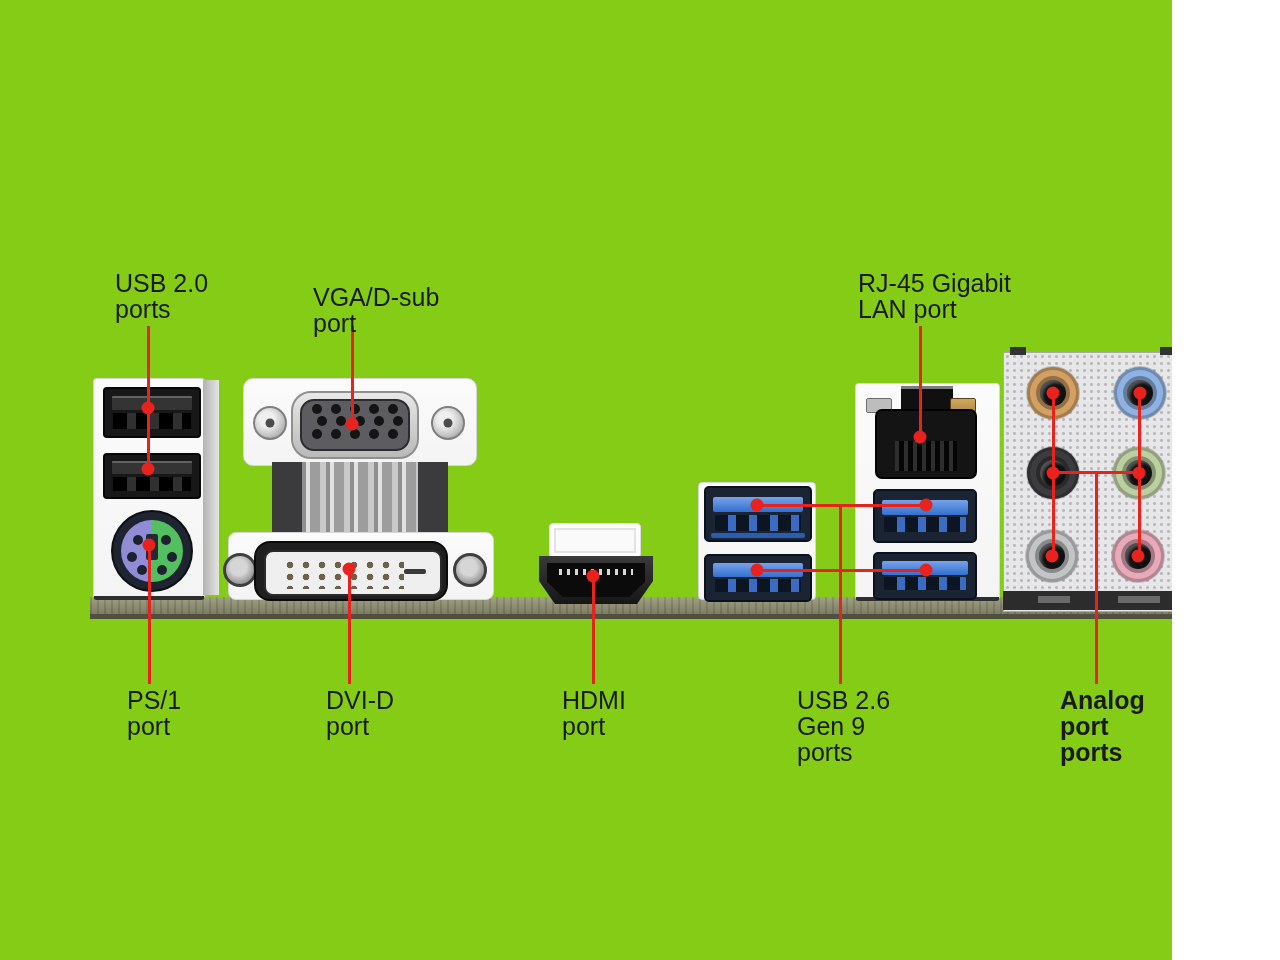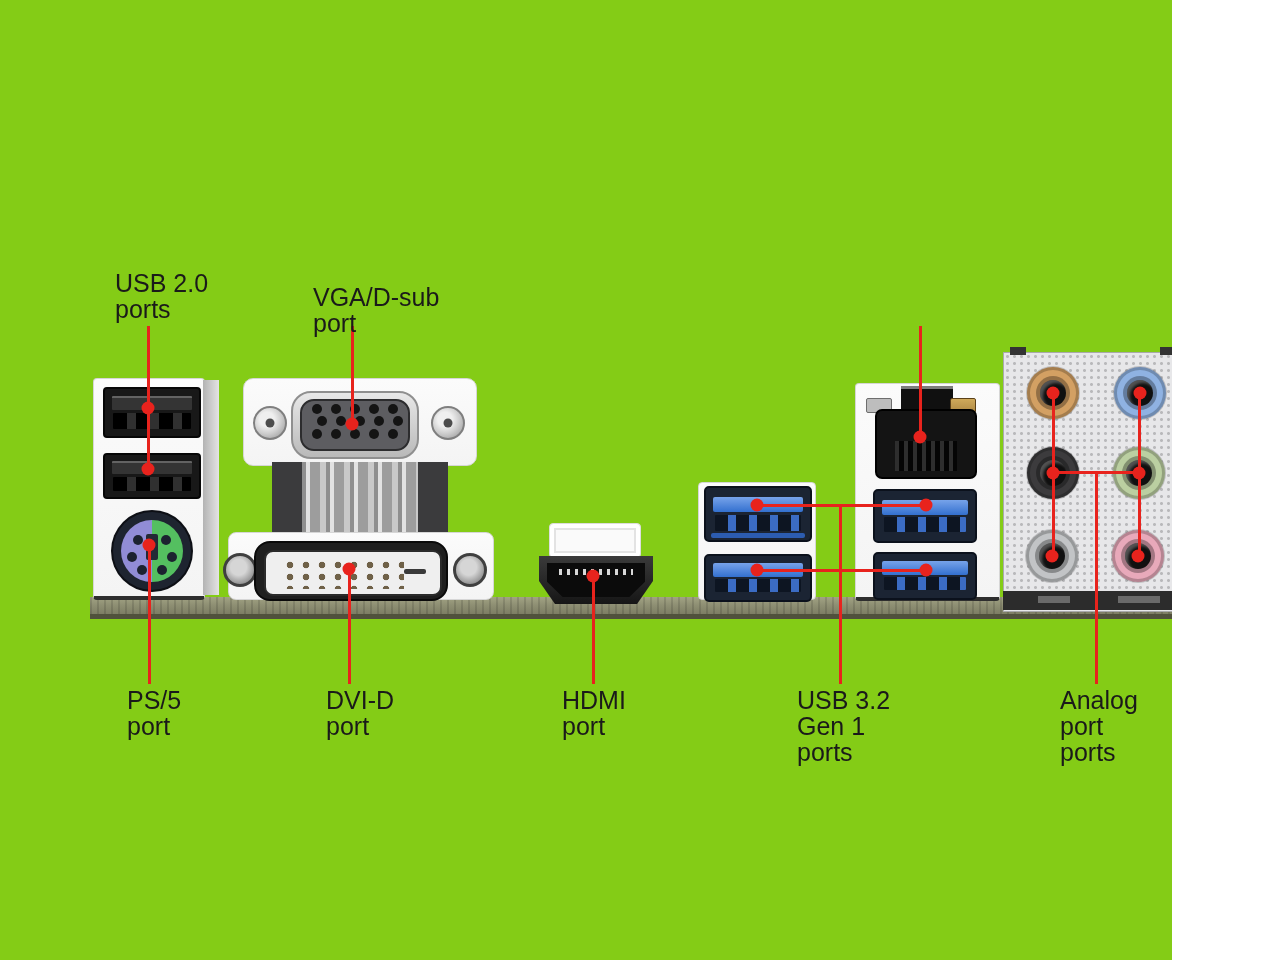--- a/index.html
+++ b/index.html
@@ -274,36 +274,40 @@
   <div class="rdot" style="left:1138px;top:556px;"></div>
 
   <div class="label" style="left:115px;top:270px;">
     <div>USB 2.0</div>
     <div>ports</div>
   </div>
   <div class="label" style="left:313px;top:284px;">
     <div>VGA/D-sub</div>
     <div>port</div>
   </div>
+  <div class="label" style="left:858px;top:270px;">
+    <div>RJ-45 Gigabit</div>
+    <div>LAN port</div>
+  </div>
   <div class="label" style="left:127px;top:687px;">
-    <div>PS/5</div>
+    <div>PS/1</div>
     <div>port</div>
   </div>
   <div class="label" style="left:326px;top:687px;">
     <div>DVI-D</div>
     <div>port</div>
   </div>
   <div class="label" style="left:562px;top:687px;">
     <div>HDMI</div>
     <div>port</div>
   </div>
   <div class="label" style="left:797px;top:687px;">
-    <div>USB 3.2</div>
-    <div>Gen 1</div>
+    <div>USB 2.6</div>
+    <div>Gen 9</div>
     <div>ports</div>
   </div>
-  <div class="label" style="left:1060px;top:687px;">
+  <div class="label" style="left:1060px;top:687px;font-weight:bold;">
     <div>Analog</div>
     <div>port</div>
     <div>ports</div>
   </div>
 
 </div>
 
 </body></html>

